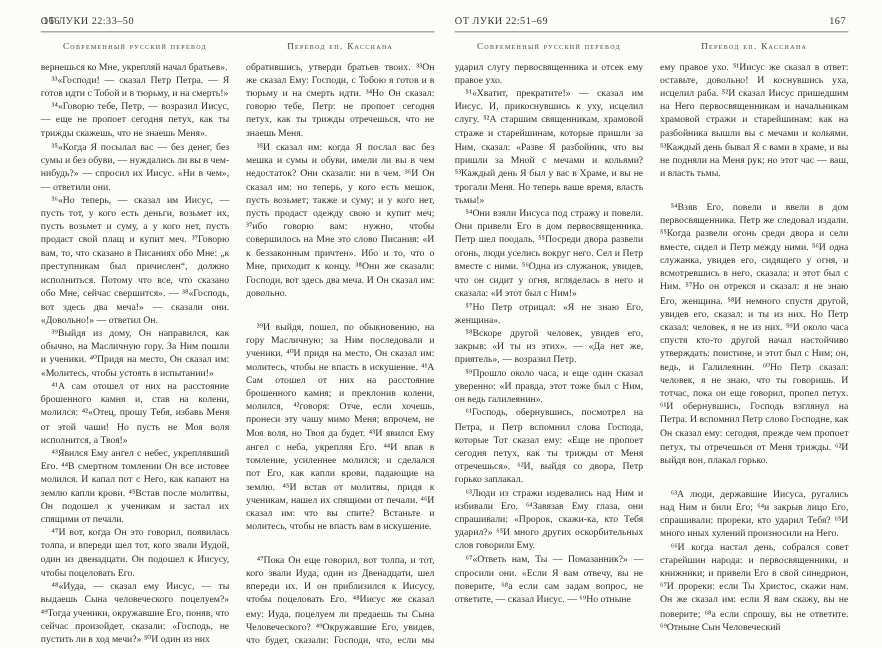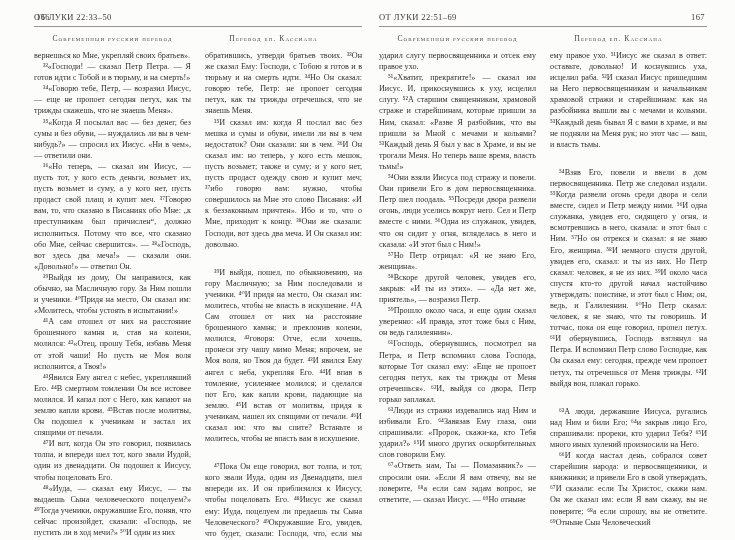--- a/index.html
+++ b/index.html
@@ -14,21 +14,21 @@
   .page{width:367px;height:540px;box-sizing:border-box;overflow:hidden;}
   .page-left{padding:12px 6px 0 34px;}
   .page-right{padding:12px 28px 0 12px;}
   .page-inner{width:328px;}
   .running{position:relative;height:13px;font-size:8.5px;letter-spacing:0.4px;color:#3c3935;}
   .running .head{position:absolute;left:0;right:0;text-align:left;top:0;}
   .running .pnum{position:absolute;top:0;}
   .page-left .pnum{left:2px;}
   .page-right .pnum{right:2px;}
   .rule{border:none;border-top:1px solid #97948e;margin:1px 0 0 0;}
-  .colheads{display:flex;gap:4px;margin:7px 0 7px 0;}
+  .colheads{display:flex;gap:14px;margin:7px 0 7px 0;}
   .colhead{
     width:157px;text-align:center;
     font-variant:small-caps;font-size:7.6px;letter-spacing:1.1px;
     color:#4a4742;white-space:nowrap;overflow:hidden;
   }
   .cols{display:flex;gap:14px;}
   .col{width:157px;}
   .para{
     margin:0;font-size:8.15px;line-height:11.1px;
     text-align:justify;text-indent:9px;
@@ -48,21 +48,21 @@
         <span class="pnum">166</span>
         <span class="head">ОТ ЛУКИ 22:33–50</span>
       </div>
       <hr class="rule">
       <div class="colheads">
         <div class="colhead">Современный русский перевод</div>
         <div class="colhead">Перевод еп. Кассиана</div>
       </div>
       <div class="cols">
         <div class="col">
-          <p class="para cont">вернешься ко Мне, укрепляй своих братьев».</p>
+          <p class="para cont">вернешься ко Мне, укрепляй начал братьев».</p>
           <p class="para">³³«Господи! — сказал Петр Петра. — Я готов идти с Тобой и в тюрьму, и на смерть!»</p>
           <p class="para">³⁴«Говорю тебе, Петр, — возразил Иисус, — еще не пропоет сегодня петух, как ты трижды скажешь, что не знаешь Меня».</p>
           <p class="para">³⁵«Когда Я посылал вас — без денег, без сумы и без обуви, — нуждались ли вы в чем-нибудь?» — спросил их Иисус. «Ни в чем», — ответили они.</p>
           <p class="para">³⁶«Но теперь, — сказал им Иисус, — пусть тот, у кого есть деньги, возьмет их, пусть возьмет и суму, а у кого нет, пусть продаст свой плащ и купит меч. ³⁷Говорю вам, то, что сказано в Писаниях обо Мне: „к преступникам был причислен“, должно исполниться. Потому что все, что сказано обо Мне, сейчас свершится». — ³⁸«Господь, вот здесь два меча!» — сказали они. «Довольно!» — ответил Он.</p>
           <p class="para">³⁹Выйдя из дому, Он направился, как обычно, на Масличную гору. За Ним пошли и ученики. ⁴⁰Придя на место, Он сказал им: «Молитесь, чтобы устоять в испытании!»</p>
           <p class="para">⁴¹А сам отошел от них на расстояние брошенного камня и, став на колени, молился: ⁴²«Отец, прошу Тебя, избавь Меня от этой чаши! Но пусть не Моя воля исполнится, а Твоя!»</p>
           <p class="para">⁴³Явился Ему ангел с небес, укреплявший Его. ⁴⁴В смертном томлении Он все истовее молился. И капал пот с Него, как капают на землю капли крови. ⁴⁵Встав после молитвы, Он подошел к ученикам и застал их спящими от печали.</p>
           <p class="para">⁴⁷И вот, когда Он это говорил, появилась толпа, и впереди шел тот, кого звали Иудой, один из двенадцати. Он подошел к Иисусу, чтобы поцеловать Его.</p>
           <p class="para">⁴⁸«Иуда, — сказал ему Иисус, — ты выдаешь Сына человеческого поцелуем?» ⁴⁹Тогда ученики, окружавшие Его, поняв, что сейчас произойдет, сказали: «Господь, не пустить ли в ход мечи?» ⁵⁰И один из них</p>
         </div>
@@ -96,19 +96,19 @@
           <p class="para">⁵⁸Вскоре другой человек, увидев его, закрыв: «И ты из этих». — «Да нет же, приятель», — возразил Петр.</p>
           <p class="para">⁵⁹Прошло около часа, и еще один сказал уверенно: «И правда, этот тоже был с Ним, он ведь галилеянин».</p>
           <p class="para">⁶¹Господь, обернувшись, посмотрел на Петра, и Петр вспомнил слова Господа, которые Тот сказал ему: «Еще не пропоет сегодня петух, как ты трижды от Меня отречешься». ⁶²И, выйдя со двора, Петр горько заплакал.</p>
           <p class="para">⁶³Люди из стражи издевались над Ним и избивали Его. ⁶⁴Завязав Ему глаза, они спрашивали: «Пророк, скажи-ка, кто Тебя ударил?» ⁶⁵И много других оскорбительных слов говорили Ему.</p>
           <p class="para">⁶⁷«Ответь нам, Ты — Помазанник?» — спросили они. «Если Я вам отвечу, вы не поверите, ⁶⁸а если сам задам вопрос, не ответите, — сказал Иисус. — ⁶⁹Но отныне</p>
         </div>
         <div class="col">
           <p class="para cont">ему правое ухо. ⁵¹Иисус же сказал в ответ: оставьте, довольно! И коснувшись уха, исцелил раба. ⁵²И сказал Иисус пришедшим на Него первосвященникам и начальникам храмовой стражи и старейшинам: как на разбойника вышли вы с мечами и кольями. ⁵³Каждый день бывал Я с вами в храме, и вы не подняли на Меня рук; но этот час — ваш, и власть тьмы.</p>
           <p class="para gap">⁵⁴Взяв Его, повели и ввели в дом первосвященника. Петр же следовал издали. ⁵⁵Когда развели огонь среди двора и сели вместе, сидел и Петр между ними. ⁵⁶И одна служанка, увидев его, сидящего у огня, и всмотревшись в него, сказала: и этот был с Ним. ⁵⁷Но он отрекся и сказал: я не знаю Его, женщина. ⁵⁸И немного спустя другой, увидев его, сказал: и ты из них. Но Петр сказал: человек, я не из них. ⁵⁹И около часа спустя кто-то другой начал настойчиво утверждать: поистине, и этот был с Ним; он, ведь, и Галилеянин. ⁶⁰Но Петр сказал: человек, я не знаю, что ты говоришь. И тотчас, пока он еще говорил, пропел петух. ⁶¹И обернувшись, Господь взглянул на Петра. И вспомнил Петр слово Господне, как Он сказал ему: сегодня, прежде чем пропоет петух, ты отречешься от Меня трижды. ⁶²И выйдя вон, плакал горько.</p>
           <p class="para gap">⁶³А люди, державшие Иисуса, ругались над Ним и били Его; ⁶⁴и закрыв лицо Его, спрашивали: прореки, кто ударил Тебя? ⁶⁵И много иных хулений произносили на Него.</p>
-          <p class="para">⁶⁶И когда настал день, собрался совет старейшин народа: и первосвященники, и книжники; и привели Его в свой утверждать, ⁶⁷И сказали: если Ты Христос, скажи нам. Он же сказал им: если Я вам скажу, вы не поверите; ⁶⁸а если спрошу, вы не ответите. ⁶⁹Отныне Сын Человеческий</p>
+          <p class="para">⁶⁶И когда настал день, собрался совет старейшин народа: и первосвященники, и книжники; и привели Его в свой синедрион, ⁶⁷И прореки: если Ты Христос, скажи нам. Он же сказал им: если Я вам скажу, вы не поверите; ⁶⁸а если спрошу, вы не ответите. ⁶⁹Отныне Сын Человеческий</p>
         </div>
       </div>
     </div>
   </div>
 
 </div>
 
 </body></html>

